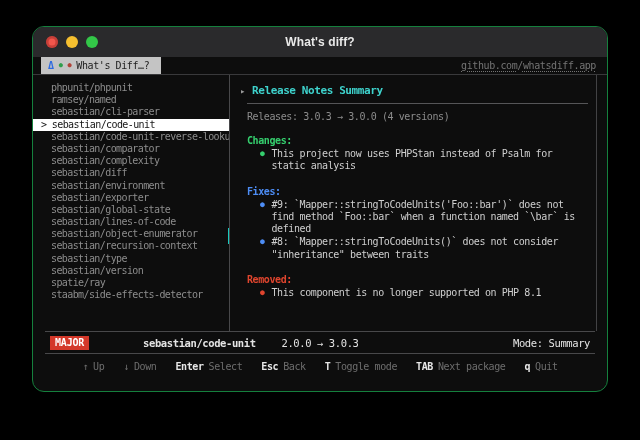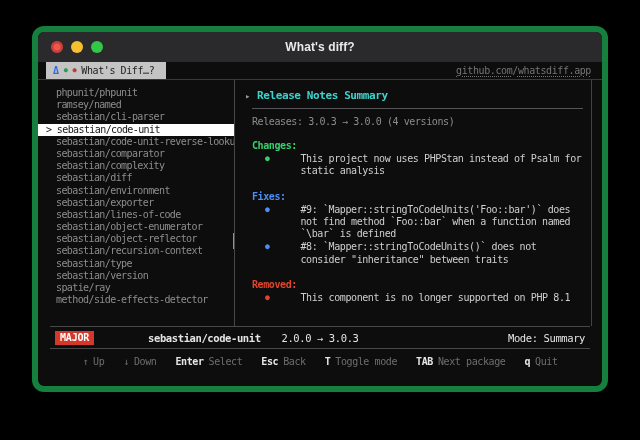--- a/index.html
+++ b/index.html
@@ -4,21 +4,21 @@
 <style>
   * { box-sizing: border-box; }
   html,body { margin:0; padding:0; }
   body {
     width:640px; height:440px; background:#000;
     font-family:"DejaVu Sans Mono", monospace;
     overflow:hidden; position:relative;
   }
   .window {
     position:absolute; left:32px; top:26px; width:576px; height:366px;
-    background:#0d0d0d; border:6px solid #15803d; border-radius:12px;
+    background:#0d0d0d; border:1px solid #15803d; border-radius:12px;
     overflow:hidden; display:flex; flex-direction:column;
     box-shadow:0 16px 44px rgba(0,0,0,.85);
   }
   
   .titlebar { height:30px; background:#2a2a2c; position:relative; display:flex; align-items:center; flex:none; }
   .lights { display:flex; gap:8px; margin-left:13px; z-index:2; }
   .light { width:12px; height:12px; border-radius:50%; }
   .light.red { background:#f1564c; box-shadow:inset 0 0 0 2.5px rgba(120,20,20,.35); }
   .light.yellow { background:#f5bf2f; }
   .light.green { background:#33c748; }
@@ -54,21 +54,21 @@
   .h-row { display:flex; align-items:center; gap:7px; }
   .h-arrow { color:#9a9a9a; font-size:9px; }
   .h-title { color:#3ed2cc; font-weight:bold; font-size:11px;text-align:right; }
   .rule { border:none; border-top:1px solid #555557; margin:6px 0 7px 7px; }
   .releases { color:#8d8d8d; margin:3px 0 0 7px; }
   .sections { margin-top:13px; }
   .section { margin:0 0 13px 7px; }
   .sec-title { font-weight:bold; margin-bottom:2px; }
   .bullet { display:flex; gap:7px; padding-left:13px; color:#cfcfcf; line-height:12.3px; margin-top:1px; }
   .bullet .b-dot { font-size:8px; line-height:12.3px; flex:none; }
-  .bullet .b-text { white-space:pre-wrap;margin-left:24px; }
+  .bullet .b-text { white-space:pre-wrap; }
   
   .statusbar {
     flex:none; margin:0 12px; height:23px;
     border-top:1px solid #48484a; border-bottom:1px solid #48484a;
     display:flex; align-items:center; position:relative;
     color:#e4e4e4; font-size:10.5px; letter-spacing:-0.4px; padding:0 5px;gap:45px;
   }
   .badge { color:#fff; font-weight:bold; padding:1px 5px 2px; margin-right:9px; font-size:10px; letter-spacing:-0.2px; }
   .pkg-name { font-weight:bold; z-index:1; }
   .versions { position:absolute; left:0; right:0; text-align:center; }
@@ -117,28 +117,28 @@
           <div class="s-item">phpunit/phpunit</div>
           <div class="s-item">ramsey/named</div>
           <div class="s-item">sebastian/cli-parser</div>
           <div class="s-item selected">&gt; sebastian/code-unit</div>
           <div class="s-item">sebastian/code-unit-reverse-lookup</div>
           <div class="s-item">sebastian/comparator</div>
           <div class="s-item">sebastian/complexity</div>
           <div class="s-item">sebastian/diff</div>
           <div class="s-item">sebastian/environment</div>
           <div class="s-item">sebastian/exporter</div>
+          <div class="s-item">sebastian/global-state</div>
           <div class="s-item">sebastian/lines-of-code</div>
           <div class="s-item">sebastian/object-enumerator</div>
-          <div class="s-item">sebastian/object-reflector</div>
           <div class="s-item">sebastian/recursion-context</div>
           <div class="s-item">sebastian/type</div>
           <div class="s-item">sebastian/version</div>
           <div class="s-item">spatie/ray</div>
-          <div class="s-item">method/side-effects-detector</div>
+          <div class="s-item">staabm/side-effects-detector</div>
         </div>
       <div class="scroll-thumb" id="scroll-thumb" style="background: rgb(23, 200, 189);"></div>
     </div>
 
     <div class="main">
       <div class="h-row">
         <span class="h-arrow">▸</span>
         <span class="h-title">Release Notes Summary</span>
       </div>
       <hr class="rule">

